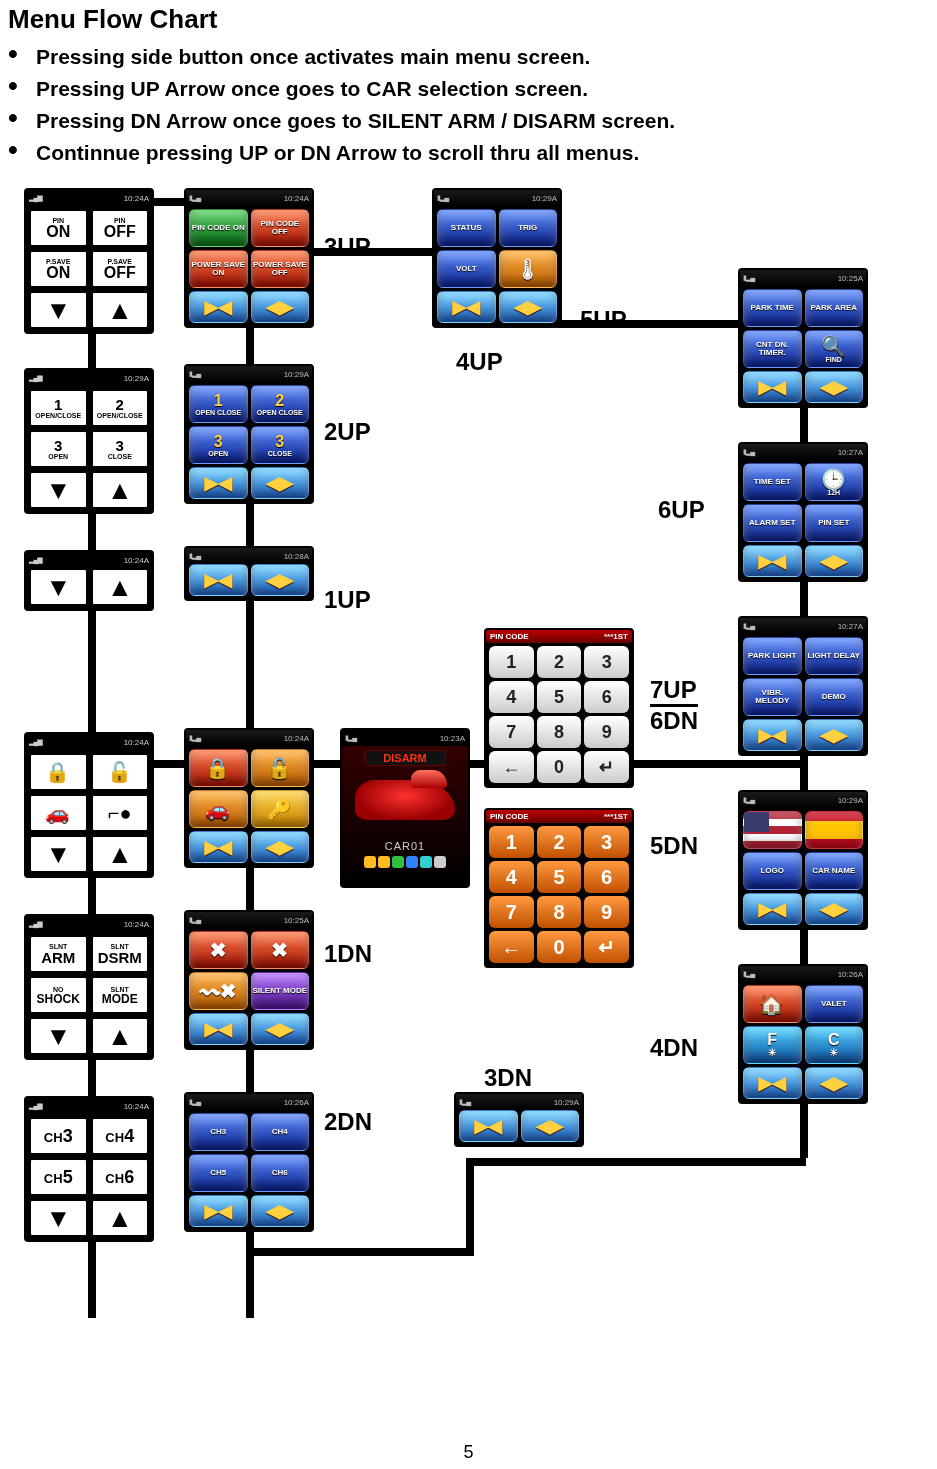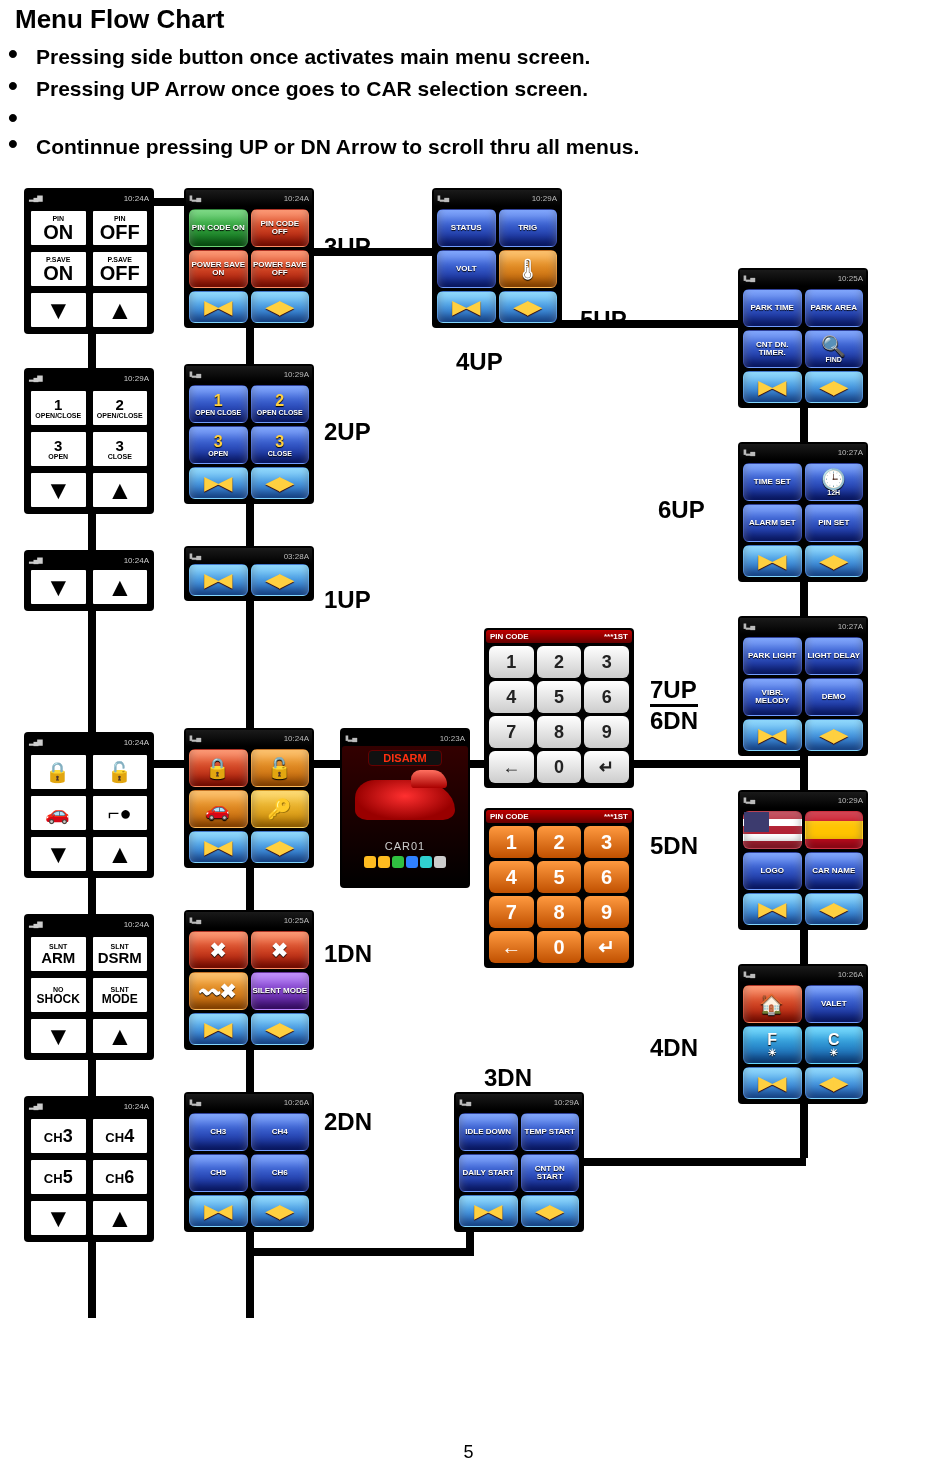--- a/index.html
+++ b/index.html
@@ -7,21 +7,21 @@
     width: 937px;
     height: 1469px;
     background: #fff;
     font-family: Arial, Helvetica, sans-serif;
     position: relative;
     overflow: hidden;
   }
   .title {
     font-size: 26px;
     font-weight: bold;
-    padding: 4px 0 6px 15px;
+    padding: 4px 0 6px 8px;
   }
   .bullets {
     padding-left: 8px;
     font-size: 21px;
     font-weight: bold;
   }
   .bullets .row {
     display: flex;
     align-items: flex-start;
     padding: 4px 0;
@@ -91,21 +91,21 @@
     border-radius: 3px;
     display: flex;
     flex-direction: column;
     align-items: center;
     justify-content: center;
     font-weight: bold;
     font-size: 9px;
     line-height: 1;
     text-align: center;
   }
-  .mtile .big { font-size: 20px; }
+  .mtile .big { font-size: 16px; }
   .mtile .med { font-size: 15px; }
   .mtile.arrow { background:#fff; font-size:26px; }
   
   .ctile {
     height: 38px;
     border-radius: 6px;
     font-size: 8px;
     font-weight: bold;
     color: #fff;
     display: flex;
@@ -150,21 +150,21 @@
   .carscreen .status { height:16px; font-size:8px; color:#bbb; display:flex; justify-content:space-between; padding:0 3px; align-items:center; }
   .carbody {
     background: linear-gradient(#300,#000);
     height: 140px;
     position:relative;
     border-radius:3px;
     overflow:hidden;
   }
   .disarm {
     margin:4px auto 0;
-    width:74px;
+    width:82px;
     background:#111;
     border:1px solid #600;
     color:#ff3010;
     font-weight:bold;
     font-size:11px;
     text-align:center;
     border-radius:4px;
     padding:1px 14px;
   }
   .car {
@@ -220,20 +220,21 @@
   <div class="row">
       <span class="dot">•</span>
       <span>Pressing side button once activates main menu screen.</span>
     </div>
   <div class="row">
       <span class="dot">•</span>
       <span>Pressing UP Arrow once goes to CAR selection screen.</span>
     </div>
   <div class="row">
       <span class="dot">•</span>
+      <span>Pressing DN Arrow once goes to SILENT ARM / DISARM screen.</span>
     </div>
   <div class="row">
       <span class="dot">•</span>
       <span>Continnue pressing UP or DN Arrow to scroll thru all menus.</span>
     </div>
 </div>
 
 <div class="chart">
 
   <div class="connector" style="left:64px; top:10px; width:8px; height:1120px;"></div>
@@ -449,21 +450,21 @@
       <div class="ctile nav">
           <span class="arr">◀▶</span>
         </div>
     </div>
   </div>
   <div class="lab" style="left:300px; top:230px;">2UP</div>
 
   <div class="screen color" style="left:160px; top:358px;">
     <div class="status">
         <span class="sig">▮▂▄</span>
-        <span>03:28A</span>
+        <span>10:28A</span>
       </div>
     <div class="navrow">
       <div class="ctile nav">
           <span class="arr">▶◀</span>
         </div>
       <div class="ctile nav">
           <span class="arr">◀▶</span>
         </div>
     </div>
   </div>
@@ -591,26 +592,20 @@
     </div>
   </div>
   <div class="lab" style="left:432px; top:160px;">4UP</div>
   <div class="lab" style="left:556px; top:118px;">5UP</div>
 
   <div class="screen color" style="left:430px; top:904px;">
     <div class="status">
         <span class="sig">▮▂▄</span>
         <span>10:29A</span>
       </div>
-    <div class="grid4">
-      <div class="ctile blue">IDLE DOWN</div>
-      <div class="ctile blue">TEMP START</div>
-      <div class="ctile blue">DAILY START</div>
-      <div class="ctile blue">CNT DN START</div>
-    </div>
     <div class="navrow">
       <div class="ctile nav">
           <span class="arr">▶◀</span>
         </div>
       <div class="ctile nav">
           <span class="arr">◀▶</span>
         </div>
     </div>
   </div>
   <div class="lab" style="left:460px; top:876px;">3DN</div>

